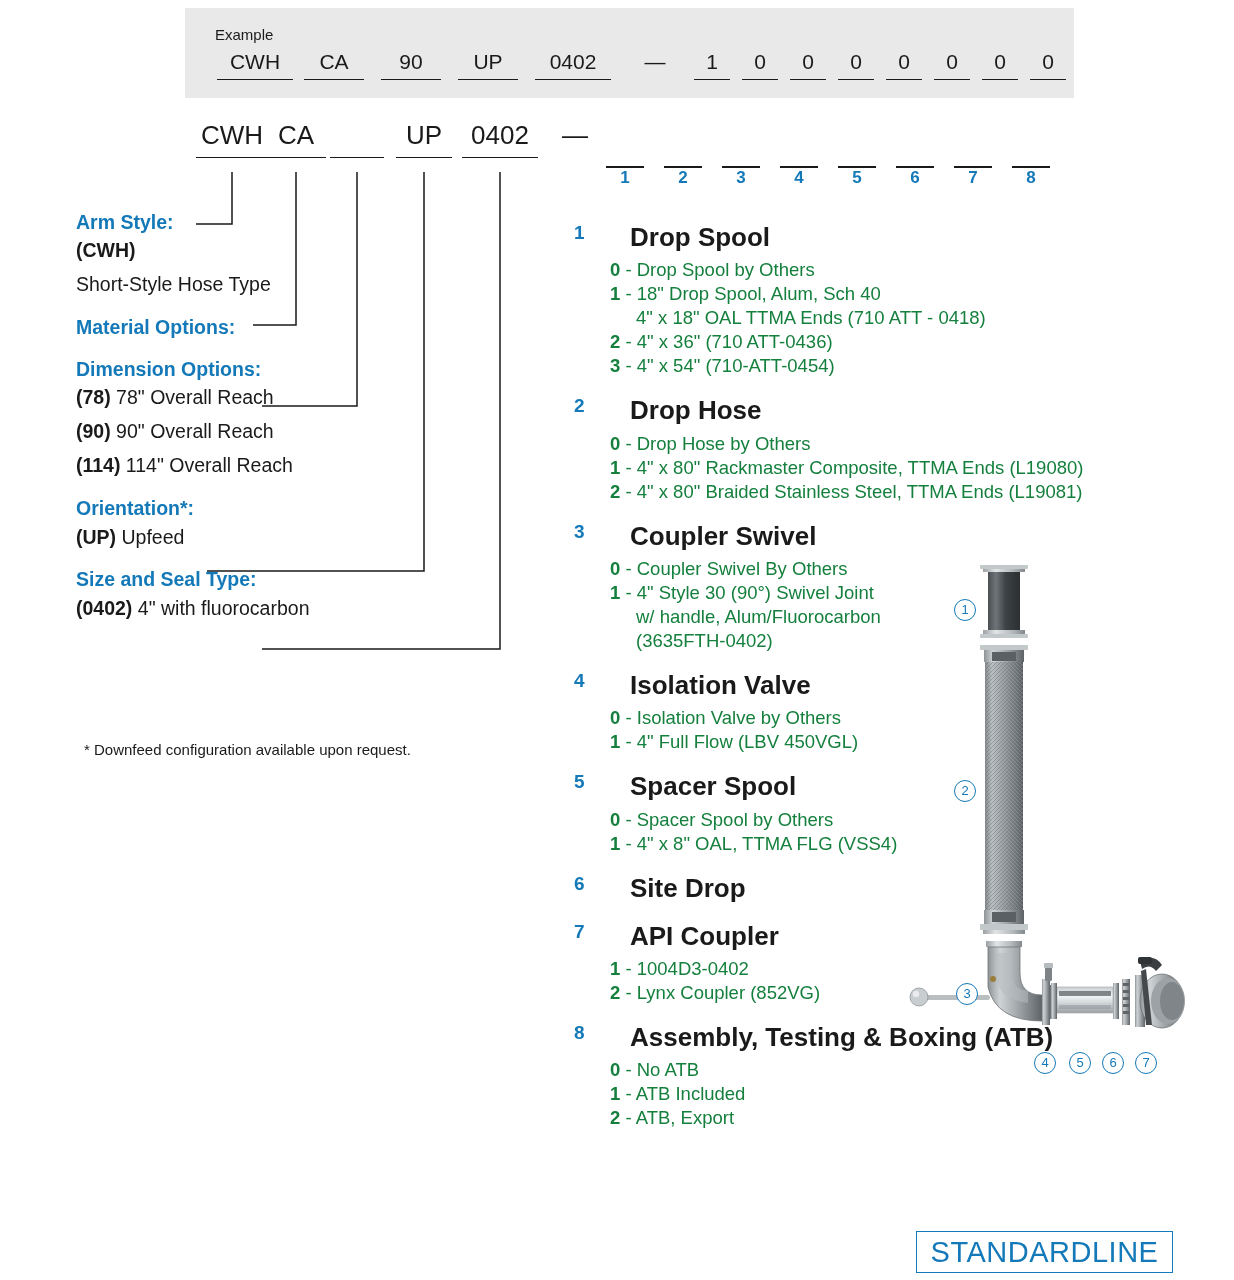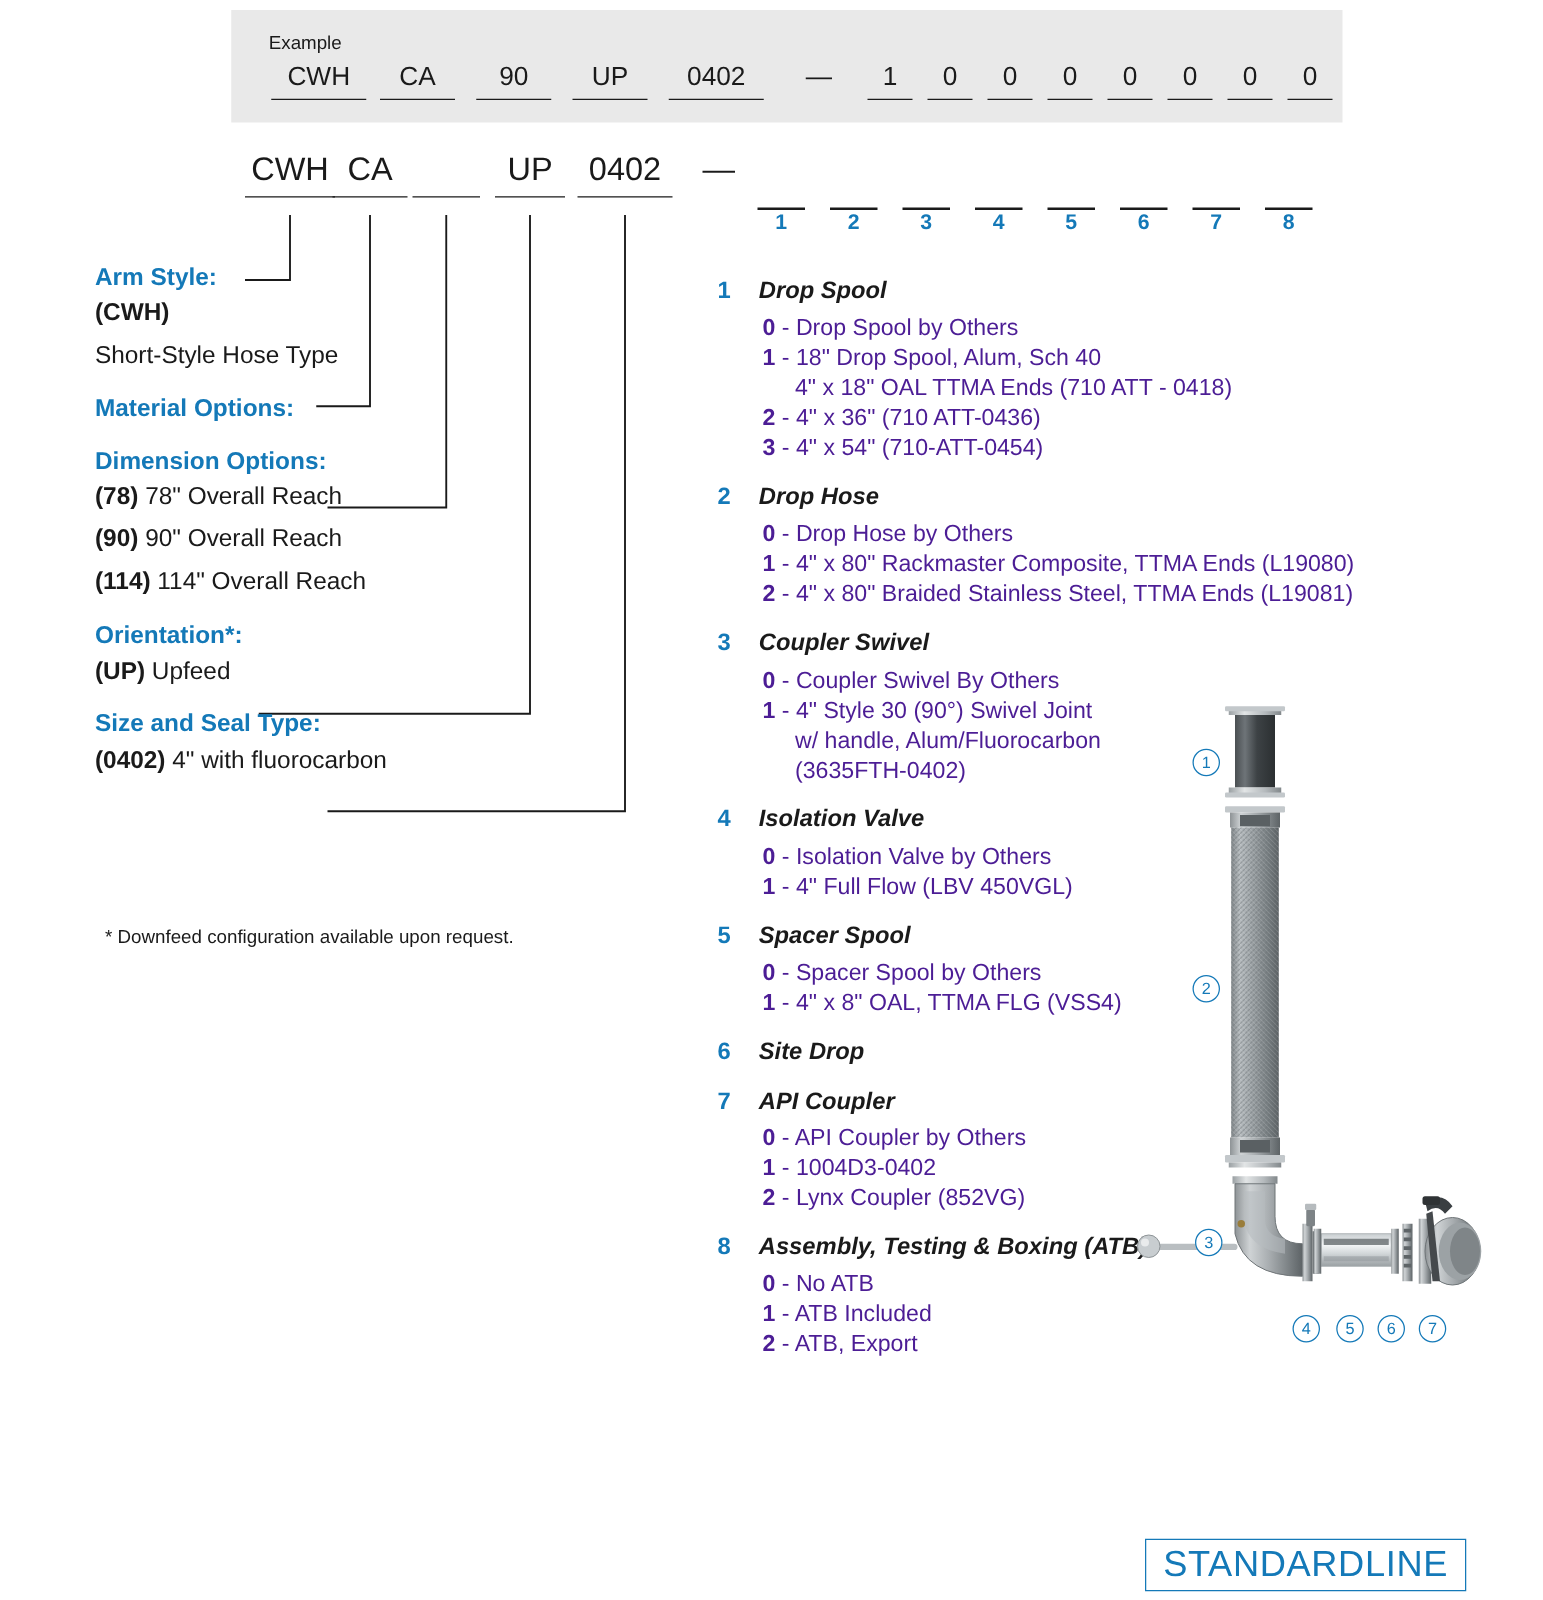--- a/index.html
+++ b/index.html
@@ -129,32 +129,31 @@
   .sec-num {
     position: absolute;
     left: 0; top: 0;
     width: 18px;
     text-align: left;
     color: #1479b8;
     font-weight: bold;
     font-size: 19px;
   }
   .sec-title {
-    margin-left: 33px;
+    margin-left: 56px;
     font-weight: bold;
-    font-size: 19px;
+    font-size: 26px;
     color: #1a1a1a;
     line-height: 1.2;
-    font-style: italic;
   }
   .sec-opts { margin-left: 36px; margin-top: 5px; }
   .sec-opt {
     font-size: 18.5px;
     line-height: 1.30;
-    color: #4c1d95;
+    color: #15803d;
   }
   .sec-opt b { font-weight: bold; }
   .sec-opt .cont { display: block; padding-left: 26px; }
 
   
   #photo {
     position: absolute;
     left: 900px; top: 555px;
     width: 300px; height: 530px;
   }
@@ -325,21 +324,20 @@
       </div>
     </div>
     <div class="sec">
       <div class="sec-num">6</div>
       <div class="sec-title">Site Drop</div>
     </div>
     <div class="sec">
       <div class="sec-num">7</div>
       <div class="sec-title">API Coupler</div>
       <div class="sec-opts">
-        <div class="sec-opt"><b>0</b><span> - API Coupler by Others</span></div>
         <div class="sec-opt"><b>1</b><span> - 1004D3-0402</span></div>
         <div class="sec-opt"><b>2</b><span> - Lynx Coupler (852VG)</span></div>
       </div>
     </div>
     <div class="sec">
       <div class="sec-num">8</div>
       <div class="sec-title">Assembly, Testing &amp; Boxing (ATB)</div>
       <div class="sec-opts">
         <div class="sec-opt"><b>0</b><span> - No ATB</span></div>
         <div class="sec-opt"><b>1</b><span> - ATB Included</span></div>

